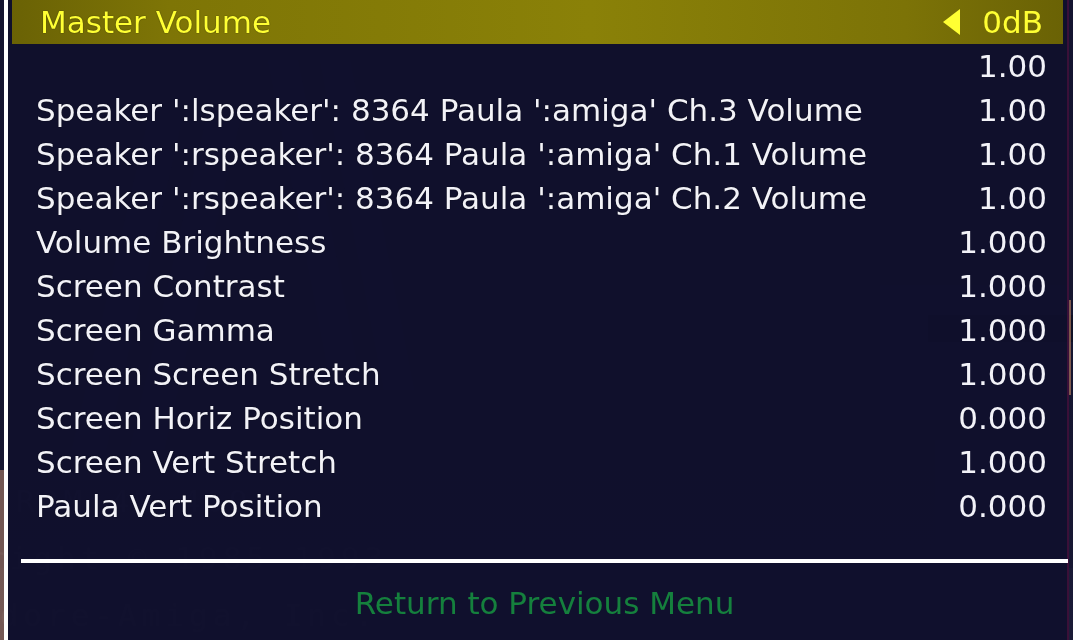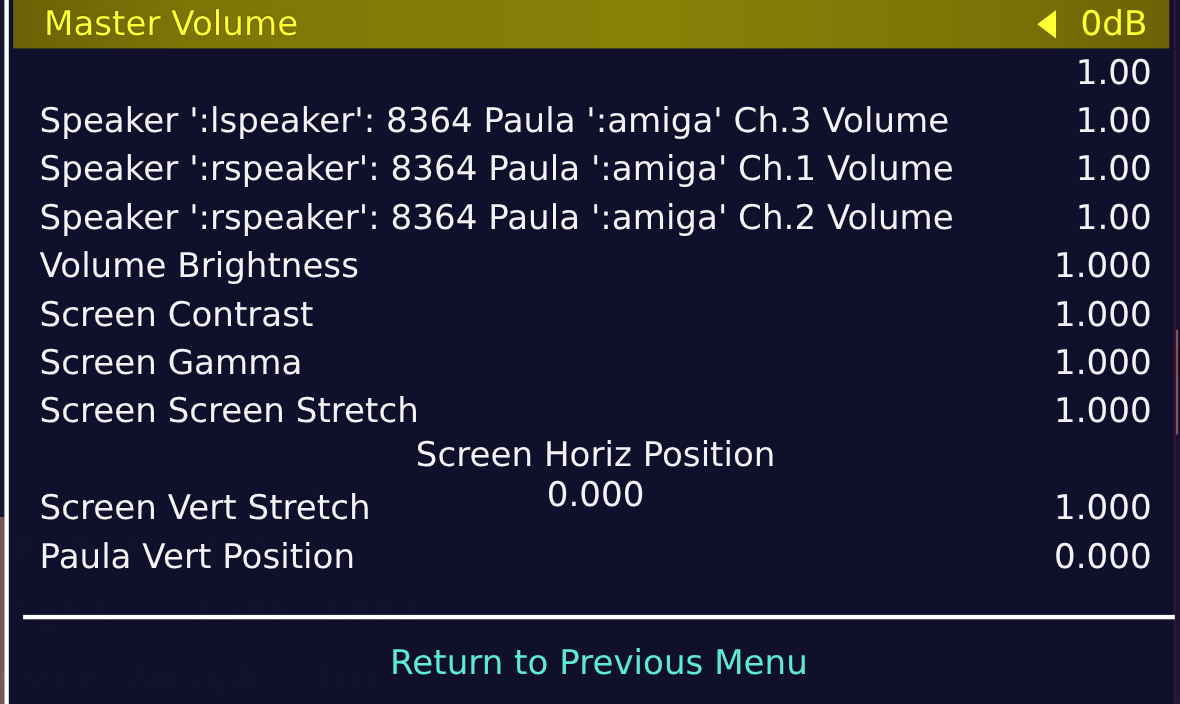--- a/index.html
+++ b/index.html
@@ -133,21 +133,21 @@
   #footer {
     position: absolute;
     left: 4px; top: 568px;
     width: 1065px; height: 70px;
     display: flex;
     align-items: center;
     justify-content: center;
   }
   #footer .label {
     font-size: 31px;
-    color: #5eead4;
+    color: #15803d;
     white-space: nowrap;
   }
 </style>
 </head>
 <body>
 
 <div id="screen">
 
   <div id="backdrop">
     <div class="bd-stroke" style="left:110px; top:120px; width:34px; height:330px; transform:skewX(-13deg);"></div>
@@ -209,21 +209,21 @@
         <div class="row" style="top: 0px; gap: 48px;">
           <span class="label">Screen Gamma</span>
           <span class="spacer"></span>
           <span class="value">1.000</span>
         </div>
         <div class="row" style="top: 0px;">
           <span class="label">Screen Screen Stretch</span>
           <span class="spacer"></span>
           <span class="value">1.000</span>
         </div>
-        <div class="row" style="top: 0px; flex-direction: column;">
+        <div class="row" style="top: 0px;">
           <span class="label">Screen Horiz Position</span>
           <span class="spacer"></span>
           <span class="value">0.000</span>
         </div>
         <div class="row" style="top: 0px;">
           <span class="label">Screen Vert Stretch</span>
           <span class="spacer"></span>
           <span class="value">1.000</span>
         </div>
         <div class="row" style="top: 0px;">

